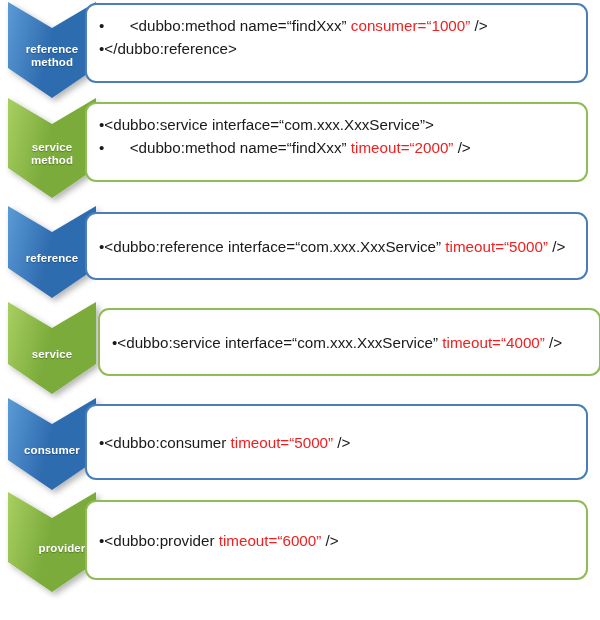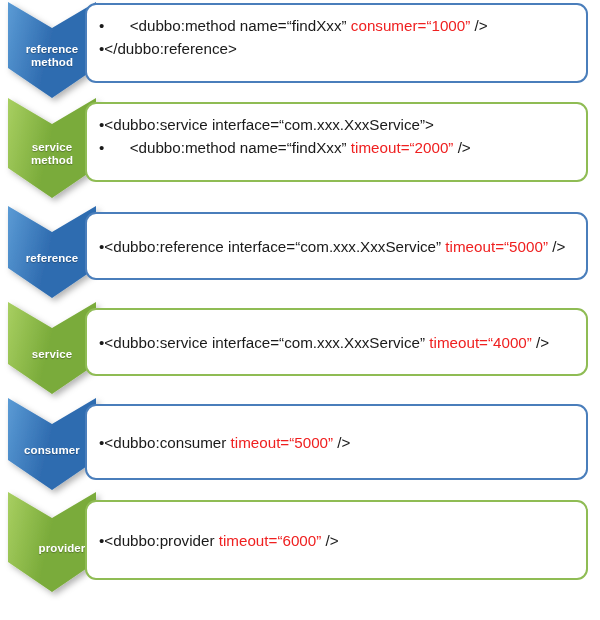--- a/index.html
+++ b/index.html
@@ -168,21 +168,21 @@
             <filter id="sh3" x="-30%" y="-30%" width="180%" height="180%">
               <feDropShadow dx="3" dy="3" stdDeviation="3" flood-color="#000000" flood-opacity="0.30"></feDropShadow>
             </filter>
           </defs>
           <polygon points="0,0 44,26 88,0 88,62 44,92 0,62" fill="url(#grad3)" filter="url(#sh3)"></polygon>
         </svg>
         <div class="chevron-label" style="top: 46px;">
           <div>service</div>
         </div>
       </div>
-      <div class="textbox green center-v" style="left: 85px; top: 6px; width: 503px; height: 68px;">
+      <div class="textbox green center-v" style="left: 98px; top: 6px; width: 503px; height: 68px;">
         <div class="lines mid"><div class="line"><span>•&lt;dubbo:service interface=“com.xxx.XxxService” </span><span class="tm">timeout=“4000”</span><span> /&gt;</span></div></div>
       </div>
     </div>
     <div class="row" style="top: 398px;">
       <div class="chevron" style="height: 92px;">
         <svg width="100" height="104" viewBox="0 0 100 104">
           <defs>
             <linearGradient id="grad4" x1="0" y1="0" x2="1" y2="0.25">
               <stop offset="0%" stop-color="#5b9bd5"></stop>
               <stop offset="55%" stop-color="#2f6cb0"></stop>

